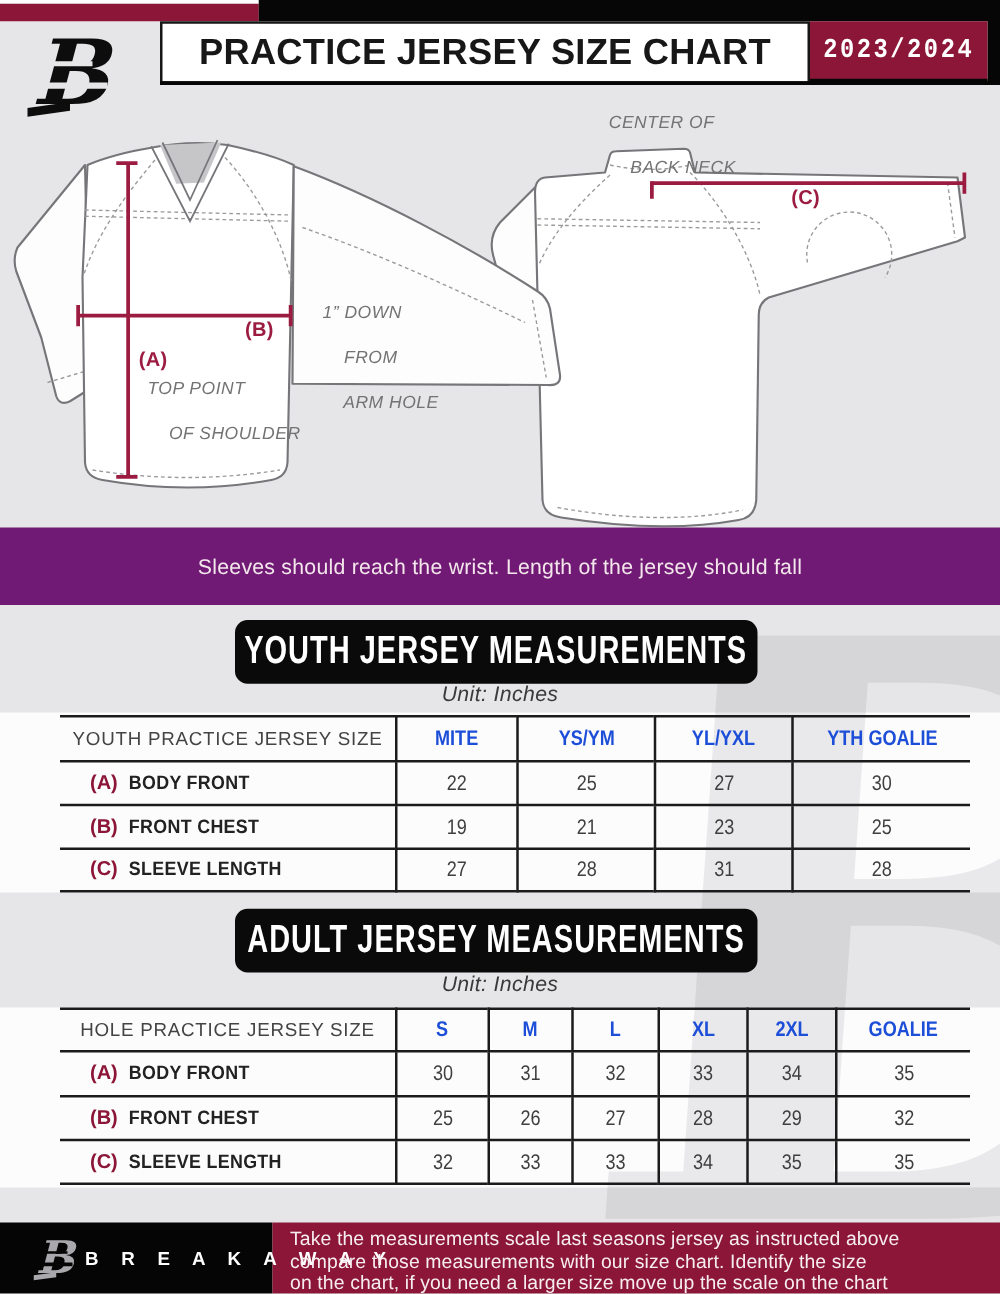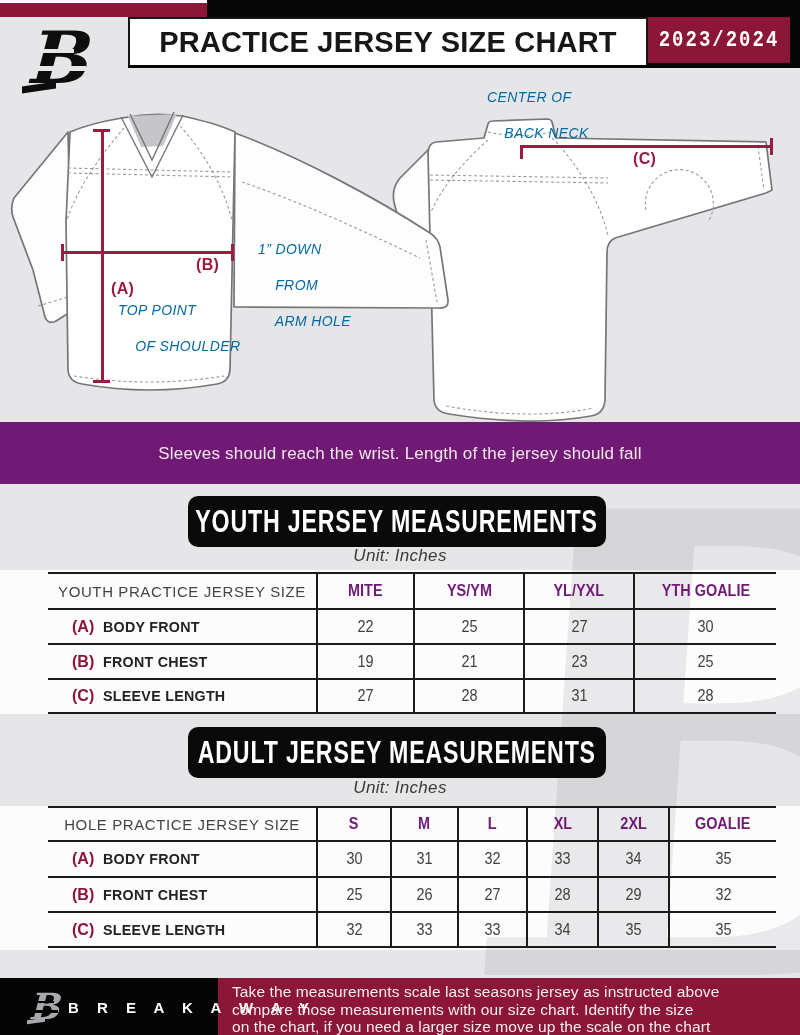--- a/index.html
+++ b/index.html
@@ -29,21 +29,21 @@
   
   .blogo{position:absolute;z-index:4;}
   .blogo .glyph{font-family:"DejaVu Serif",serif;font-weight:bold;font-style:italic;
                 line-height:1;color:#0d0d0d;display:block;transform:skewX(-4deg);}
   .blogo .slice{position:absolute;background:#e6e6e8;}
   .blogo .tail{position:absolute;background:#0d0d0d;transform:skewY(-8deg);}
 
   
   .mline{position:absolute;background:#9C1C41;z-index:4;}
   .mkey{position:absolute;z-index:4;color:#9C1C41;font-weight:bold;font-size:16px;letter-spacing:.3px;}
-  .mnote{position:absolute;z-index:4;color:#0369a1;font-style:italic;font-size:14px;
+  .mnote{position:absolute;z-index:4;color:#737373;font-style:italic;font-size:14px;
          line-height:18px;letter-spacing:.4px;white-space:pre;}
 
   
   .notice{position:absolute;left:0;top:422px;width:800px;height:62px;background:#701a75;z-index:2;
           display:flex;flex-direction:column;align-items:center;justify-content:center;}
   .notice div{color:#F4E7EC;font-size:17px;line-height:25px;letter-spacing:.2px;}
 
   
   .sec-banner{position:absolute;left:188px;width:418px;height:51px;background:#0A0A0A;border-radius:10px;
               z-index:2;display:flex;align-items:center;justify-content:center;}
@@ -54,21 +54,21 @@
 
   
   .white-panel{background:#FCFCFD;height:144px;}
   .grid{position:absolute;left:48px;width:728px;display:grid;z-index:2;}
   .grid .c{border-bottom:2px solid #1B1B1B;display:flex;align-items:center;justify-content:center;
            color:#3F3F3F;font-size:17px;}
   .grid .top{border-top:2px solid #1B1B1B;}
   .grid .vl{border-left:2px solid #1B1B1B;}
   .grid .h1{font-size:15px;color:#444;letter-spacing:.6px;font-weight:400;}
   .grid .ch span,.grid .val span{display:inline-block;transform:scaleX(.85);}
-  .grid .ch{font-weight:700;color:#701a75;}
+  .grid .ch{font-weight:700;color:#1d4ed8;}
   .grid .lab{justify-content:flex-start;padding-left:24px;gap:9px;}
   .grid .lab .key{color:#8C1638;font-weight:800;font-size:16px;}
   .grid .lab .lbl{color:#222;font-weight:600;font-size:15.5px;letter-spacing:.3px;
                   display:inline-block;transform:scaleX(.92);transform-origin:left center;}
   .gy{grid-template-columns:268px 97px 110px 110px 143px;grid-template-rows:38px 35px 35px 34px;}
   .ga{grid-template-columns:268px 74px 67px 69px 71px 71px 108px;grid-template-rows:36px 36px 35px 35px;}
 
   
   .foot-black{position:absolute;left:0;top:978px;width:218px;height:57px;background:#050505;z-index:2;}
   .foot-maroon{position:absolute;left:218px;top:978px;width:582px;height:57px;background:#8C1638;z-index:2;}

